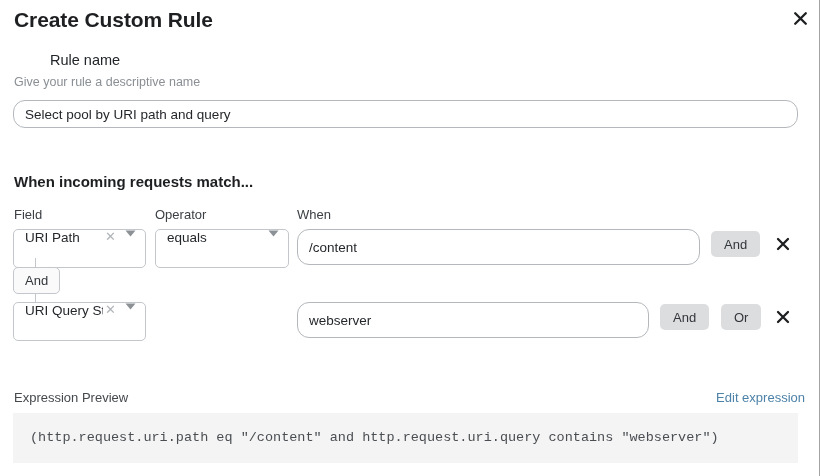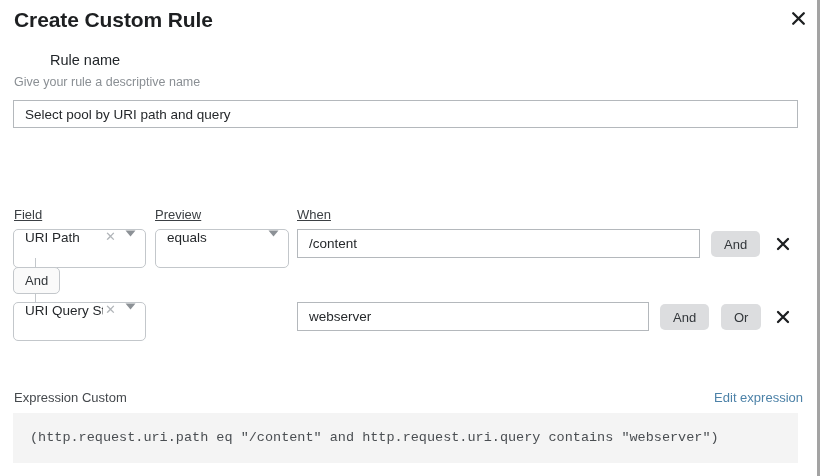--- a/index.html
+++ b/index.html
@@ -10,21 +10,21 @@
   body {
     font-family: "Liberation Sans", sans-serif;
     color: #25282b;
     -webkit-font-smoothing: antialiased;
   }
   #page {
     position: relative;
     width: 820px;
     height: 476px;
     background: #ffffff;
-    border-right: 3px solid #a3a3a3;
+    border-right: 1px solid #a3a3a3;
     box-sizing: border-box;
     overflow: hidden;
   }
 
   
   .modal-title {
     position: absolute;
     left: 14px;
     top: 8px;
     font-size: 21px;
@@ -58,21 +58,21 @@
     color: #8a8f94;
   }
   #rule-name-label { left: 14px; top: 52px; margin-left: 36px; }
   #rule-name-help  { left: 14px; top: 75px; }
 
   .text-input {
     position: absolute;
     box-sizing: border-box;
     background: #ffffff;
     border: 1px solid #b4b8bc;
-    border-radius: 0;
+    border-radius: 12px;
     font-family: "Liberation Sans", sans-serif;
     font-size: 13.5px;
     color: #25282b;
     padding: 0 11px;
     outline: none;
   }
   #rule-name-input {
     left: 13px;
     top: 100px;
     width: 785px;
@@ -89,21 +89,20 @@
     font-weight: bold;
     color: #1d1f21;
   }
 
   
   .col-header {
     position: absolute;
     top: 207px;
     font-size: 13px;
     color: #3c4044;
-    text-decoration: underline;
   }
   #col-field    { left: 14px; }
   #col-operator { left: 155px; }
   #col-value    { left: 297px; }
 
   
   .cond-row { position: absolute; left: 0; width: 820px; height: 30px; }
   #cond-row-0 { top: 229px; }
   #cond-row-1 { top: 302px; }
 
@@ -143,21 +142,21 @@
     padding-right: 6px;
   }
   .sel-caret svg { display: block; }
 
   .field-select    { left: 13px;  width: 133px; }
   .operator-select { left: 155px; width: 134px; }
 
   .value-input {
     position: absolute;
     left: 297px;
-    height: 29px;
+    height: 36px;
     line-height: 27px;
   }
   #value-input-0 { width: 403px; }
   #value-input-1 { width: 352px; }
 
   .logic-pill {
     position: absolute;
     height: 26px;
     top: 2px;
     background: #dcdddf;
@@ -262,23 +261,24 @@
       <svg width="15" height="15" viewBox="0 0 15 15" aria-hidden="true">
         <path d="M2.2 2.2 L12.8 12.8 M12.8 2.2 L2.2 12.8" stroke="#1d1f21" stroke-width="2.3" stroke-linecap="round"></path>
       </svg>
     </span>
   </div>
 
   <div class="label-strong" id="rule-name-label">Rule name</div>
   <div class="label-muted" id="rule-name-help">Give your rule a descriptive name</div>
   <input class="text-input" id="rule-name-input" type="text" value="Select pool by URI path and query" style="">
 
+  <div id="match-heading">When incoming requests match...</div>
 
   <div class="col-header" id="col-field">Field</div>
-  <div class="col-header" id="col-operator">Preview</div>
+  <div class="col-header" id="col-operator">Operator</div>
   <div class="col-header" id="col-value">When</div>
 
   <div class="cond-row" id="cond-row-0">
     <div class="select-box field-select">
       <span class="sel-text">URI Path</span>
       <span class="sel-clear">✕</span>
       <span class="sel-caret">
         <svg width="11" height="7" viewBox="0 0 11 7" aria-hidden="true">
             <path d="M0.5 0.5 L10.5 0.5 L5.5 6.5 Z" fill="#8c9196"></path>
           </svg>
@@ -324,17 +324,17 @@
     <button class="logic-pill" id="or-btn-1">Or</button>
     <div class="remove-btn" id="remove-btn-1">
       <span>
         <svg width="14" height="14" viewBox="0 0 14 14" aria-hidden="true">
           <path d="M2 2 L12 12 M12 2 L2 12" stroke="#1d1f21" stroke-width="2.3" stroke-linecap="round"></path>
         </svg>
       </span>
     </div>
   </div>
 
-  <div id="expr-label">Expression Custom</div>
+  <div id="expr-label">Expression Preview</div>
   <a id="edit-expression-link">Edit expression</a>
   <div id="expr-code">(http.request.uri.path eq "/content" and http.request.uri.query contains "webserver")</div>
 
 </div>
 
 </body></html>

